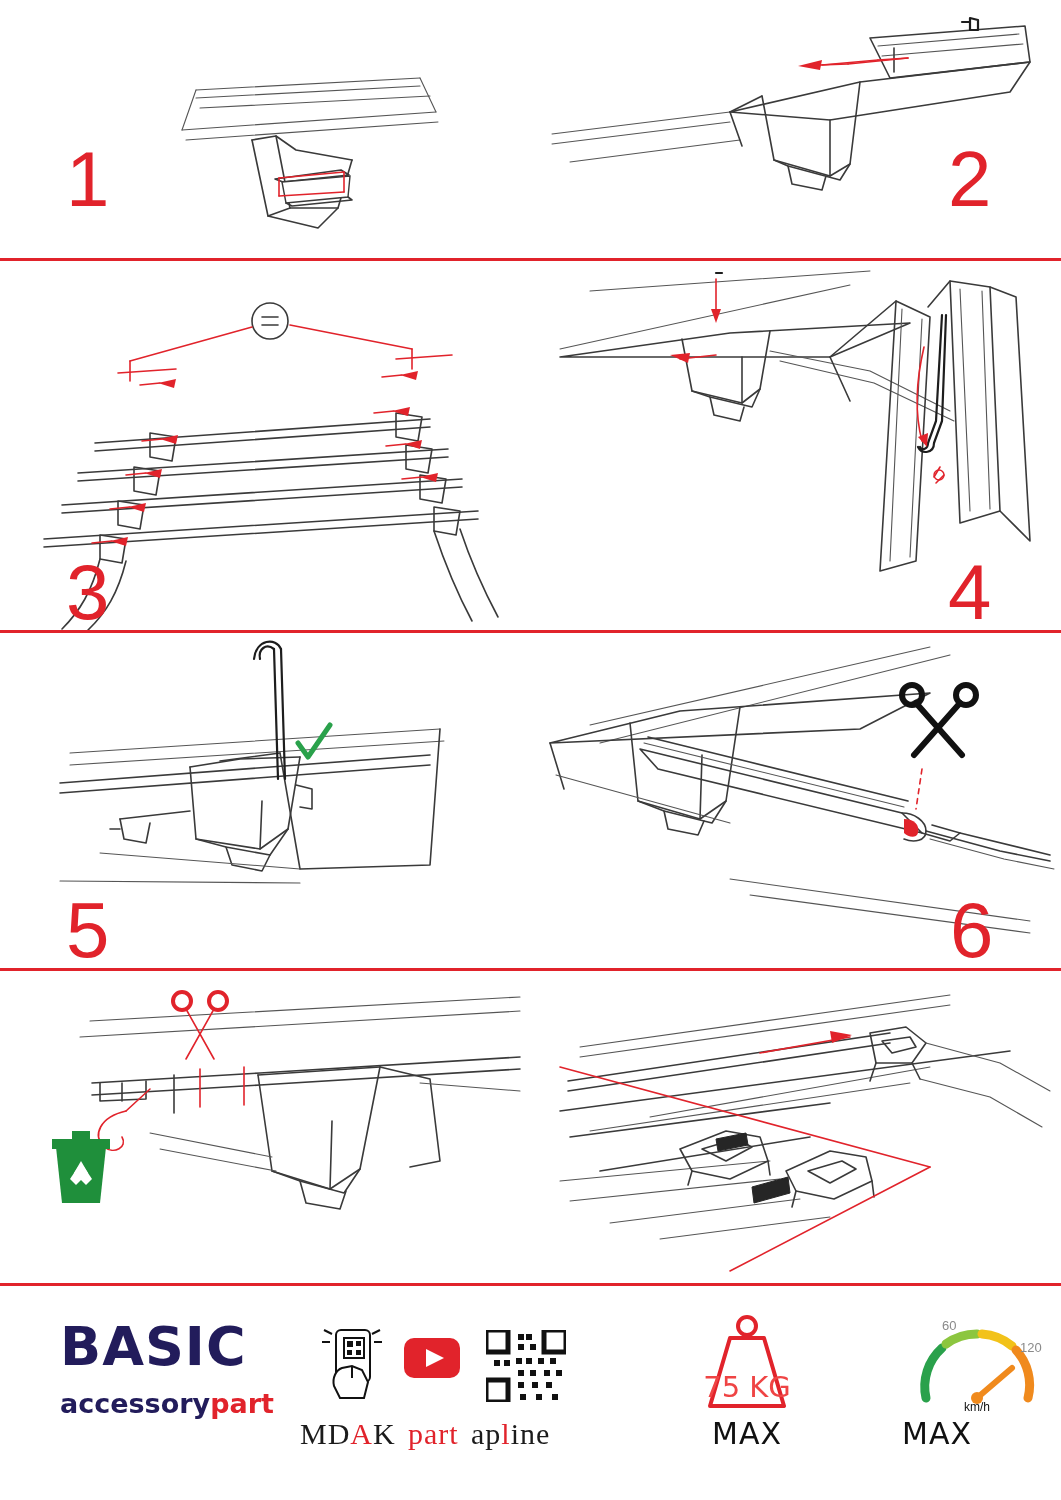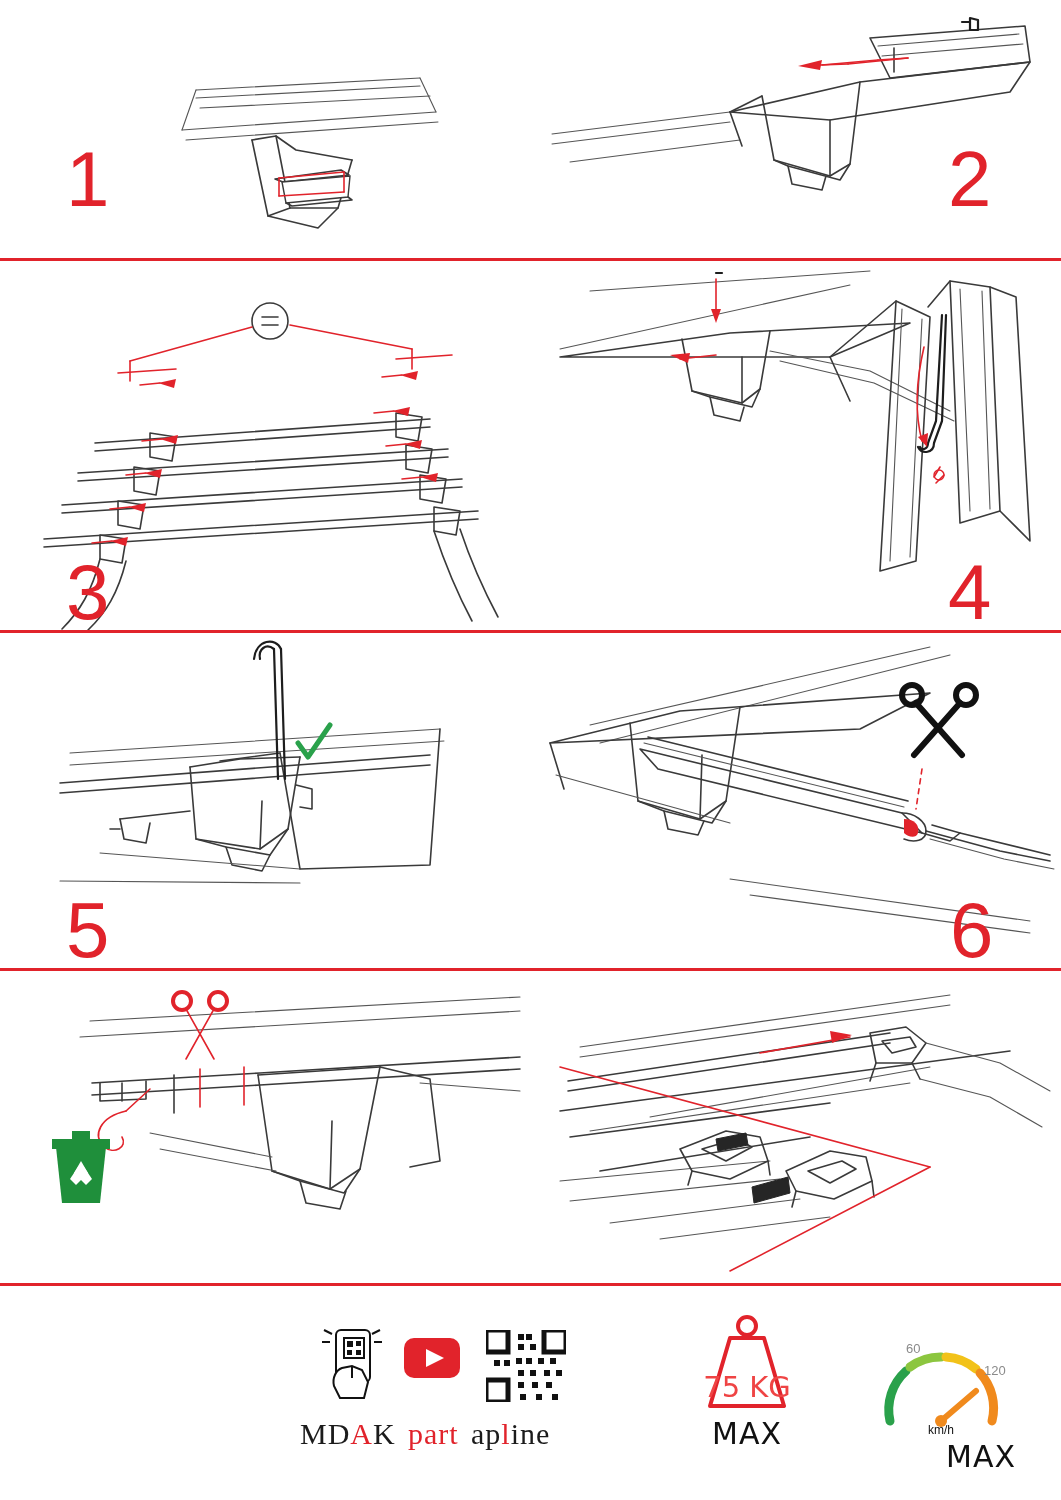--- a/index.html
+++ b/index.html
@@ -106,21 +106,21 @@
   }
   .weight-value {
     position: absolute;
     left: 0; top: 58px; width: 150px;
     text-align: center;
     font-family: "DejaVu Sans", sans-serif;
     font-size: 29px;
     font-weight: normal;
     color: #ef4444;
   }
-  .speed-block { position: absolute; left: 866px; top: 22px; text-align: right; width: 150px; margin-top: 23px; }
+  .speed-block { position: absolute; left: 902px; top: 22px; text-align: left; width: 150px; }
   .speed-label {
     margin-top: 4px;
     font-family: "DejaVu Sans", sans-serif;
     font-size: 30px;
     color: #111;
     letter-spacing: 1px;
   }
   svg { display: block; }
   .ln { fill: none; stroke: #3a3a3a; stroke-width: 1.6; stroke-linecap: round; stroke-linejoin: round; }
   .ln-thin { fill: none; stroke: #555; stroke-width: 1.1; stroke-linecap: round; stroke-linejoin: round; }
@@ -439,20 +439,26 @@
       <path class="ln-red" d="M400 196 L200 300"></path>
 
       <path class="ln-red" d="M230 82 L320 66"></path>
       <path class="fl-red" d="M300 60 L322 64 L302 72 Z"></path>
     </svg>
 
   </div>
 
   <div class="footer">
 
+    <div class="brand-block">
+      <div class="brand-basic">BASIC</div>
+      <div class="brand-accessory">
+        <span class="a1">accessory</span><span class="a2">part</span>
+      </div>
+    </div>
 
     <div class="icon-phone">
       <svg width="66" height="72" viewBox="0 0 66 72">
         <rect x="18" y="2" width="34" height="52" rx="5" fill="none" stroke="#111" stroke-width="2"></rect>
         <rect x="26" y="10" width="20" height="20" fill="none" stroke="#111" stroke-width="2"></rect>
         <rect x="29" y="13" width="6" height="6" fill="#111"></rect>
         <rect x="38" y="13" width="5" height="5" fill="#111"></rect>
         <rect x="29" y="22" width="5" height="5" fill="#111"></rect>
         <rect x="38" y="22" width="5" height="5" fill="#111"></rect>
         <path d="M54 6 L62 2" stroke="#111" stroke-width="2"></path>

